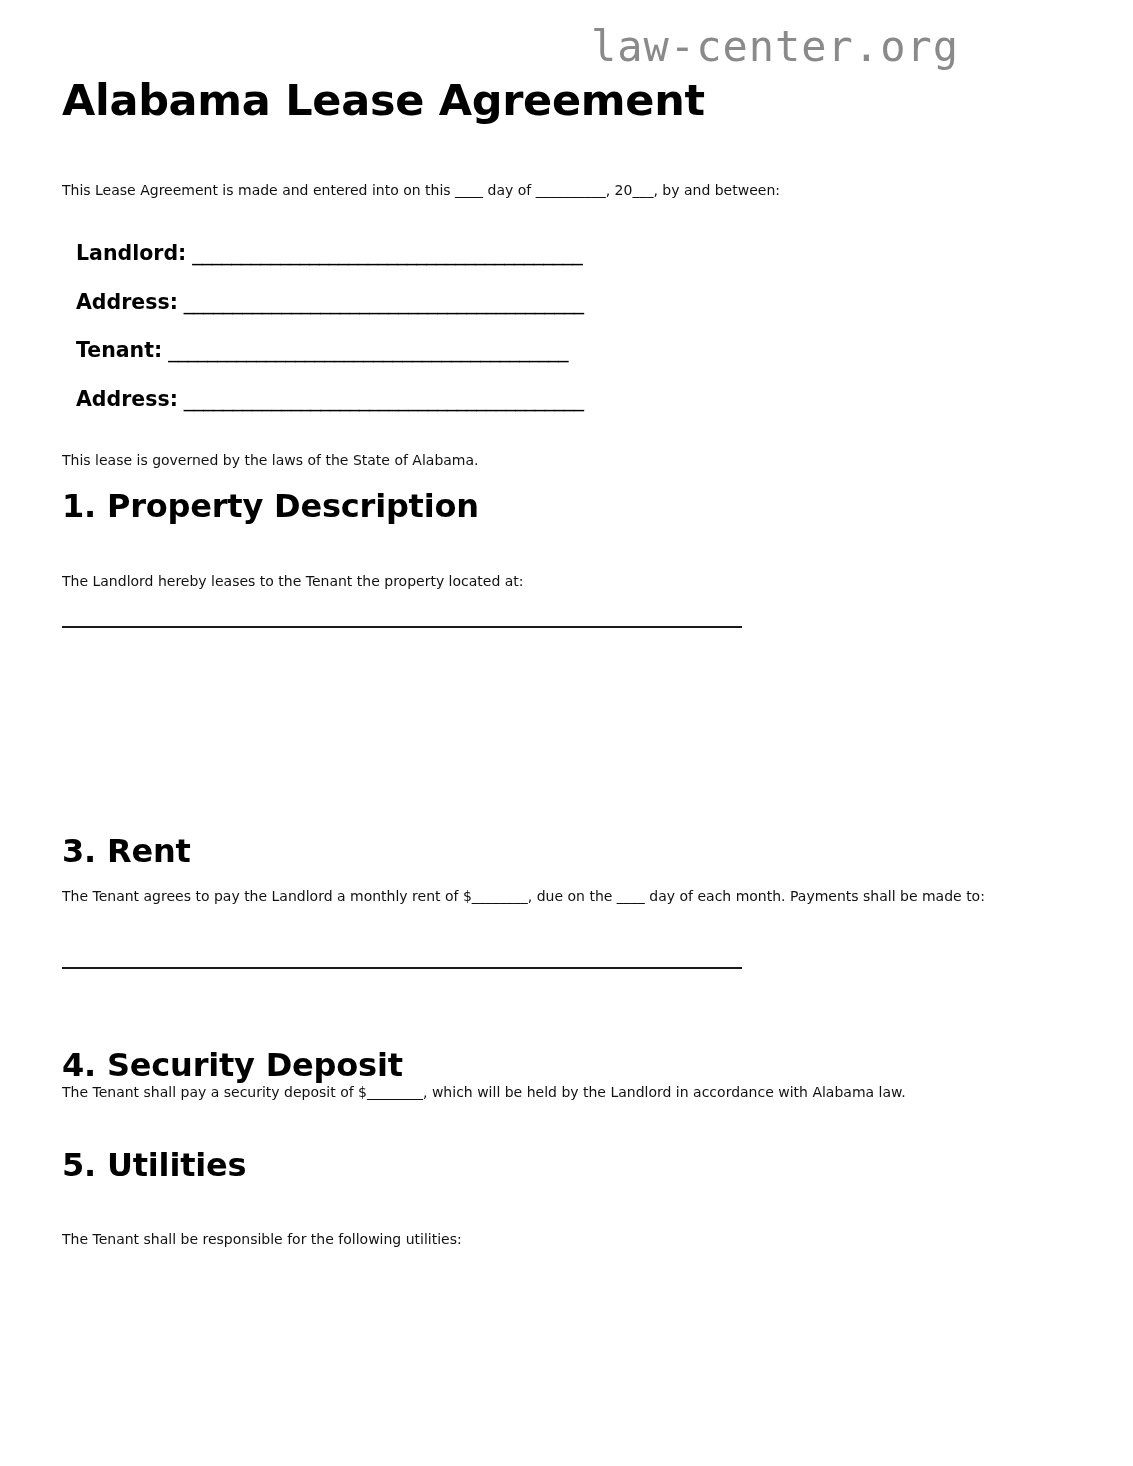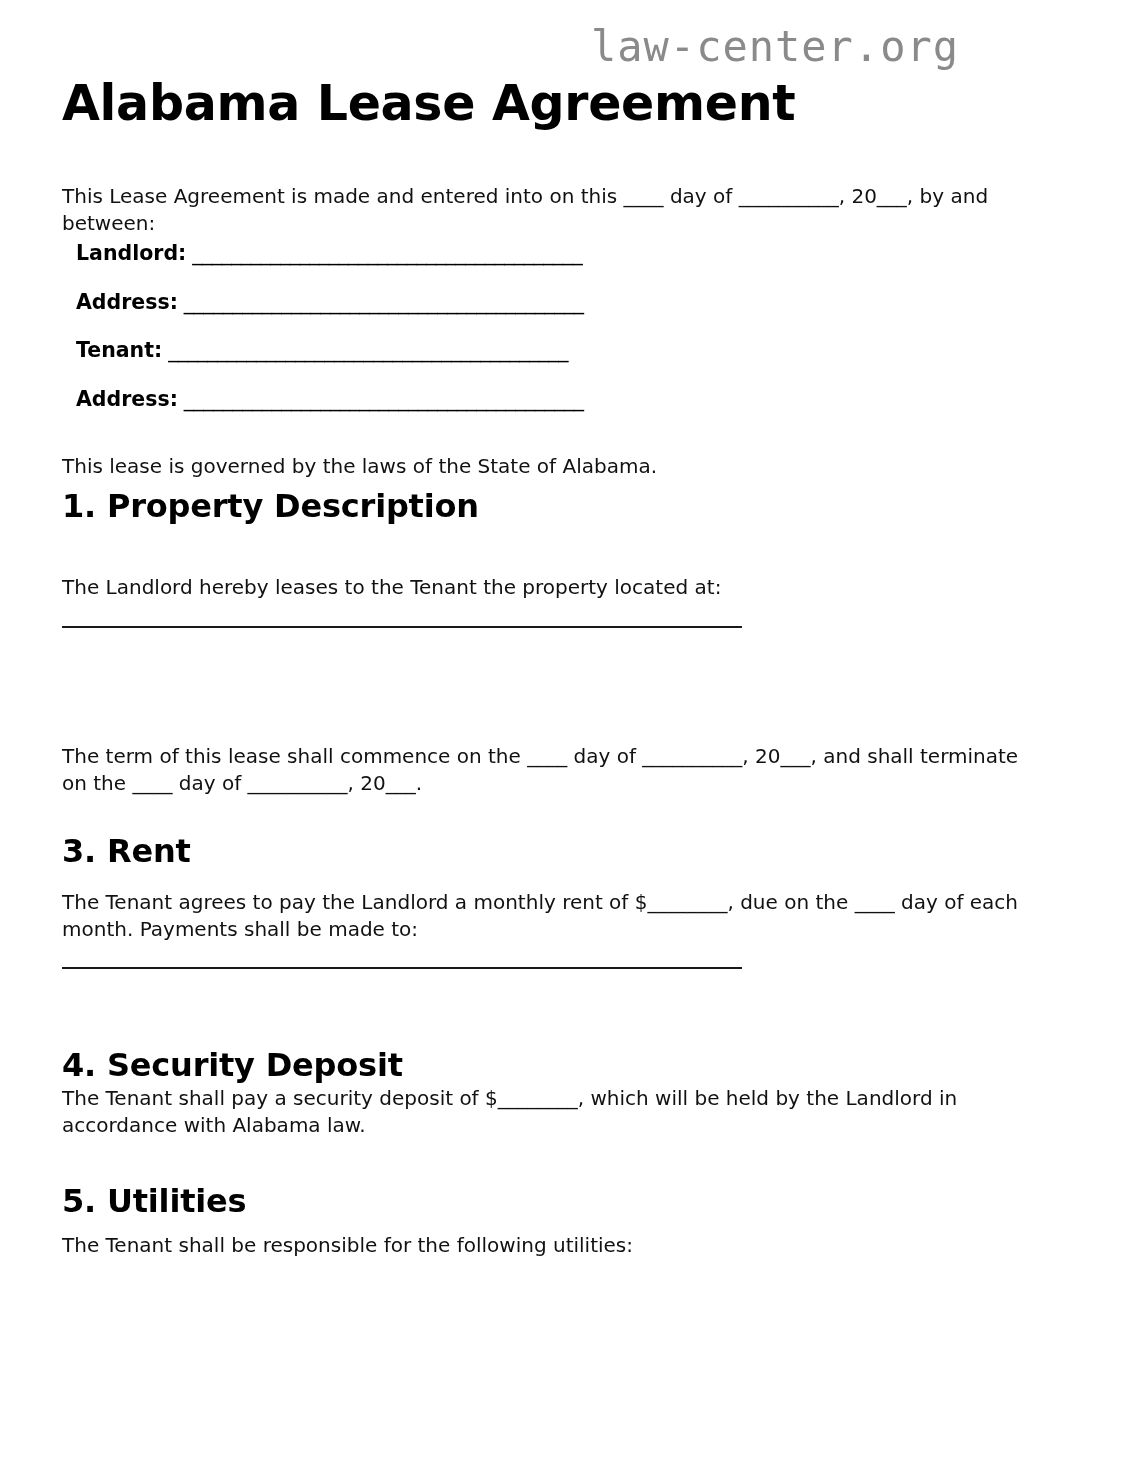--- a/index.html
+++ b/index.html
@@ -35,32 +35,32 @@
     letter-spacing: 1px;
     color: #8a8a8a;
     white-space: nowrap;
     line-height: 1;
   }
 
   .doc-title {
     position: absolute;
     left: 62px;
     top: 76px;
-    font-size: 49px;
+    font-size: 43px;
     font-weight: bold;
     letter-spacing: -0.3px;
     line-height: 1.15;
     margin: 0;
     white-space: nowrap;
   }
 
   .body-text {
     position: absolute;
     left: 62px;
-    font-size: 20px;
+    font-size: 14px;
     line-height: 27px;
     color: #111111;
   }
 
   .intro {
     top: 163px;
     width: 1000px;
   }
 
   .field-row {
@@ -145,30 +145,29 @@
 
   <p class="body-text governed">This lease is governed by the laws of the State of Alabama.</p>
 
   <h2 class="section-heading" style="top: 487px;">1. Property Description</h2>
 
   <p class="body-text" style="top: 554px; width: 1000px;">The Landlord hereby leases to the Tenant the property located at:</p>
 
   <div class="rule" style="top: 626px;"></div>
 
 
-  <p class="body-text" style="top: 723px; width: 960px;">The term of this lease shall commence on the ____ day of __________, 20___, and shall terminate on the ____ day of __________, 20___.</p>
 
   <h2 class="section-heading" style="top: 832px;">3. Rent</h2>
 
   <p class="body-text" style="top: 869px; width: 1010px;">The Tenant agrees to pay the Landlord a monthly rent of $________, due on the ____ day of each month. Payments shall be made to:</p>
 
   <div class="rule" style="top: 967px;"></div>
 
   <h2 class="section-heading" style="top: 1046px;">4. Security Deposit</h2>
 
   <p class="body-text" style="top: 1065px; width: 1000px;">The Tenant shall pay a security deposit of $________, which will be held by the Landlord in accordance with Alabama law.</p>
 
-  <h2 class="section-heading" style="top: 1146px; margin-top: 36px;">5. Utilities</h2>
+  <h2 class="section-heading" style="top: 1146px;">5. Utilities</h2>
 
   <p class="body-text" style="top: 1212px; width: 1000px;">The Tenant shall be responsible for the following utilities:</p>
 
 
 </div>
 
 </body></html>

